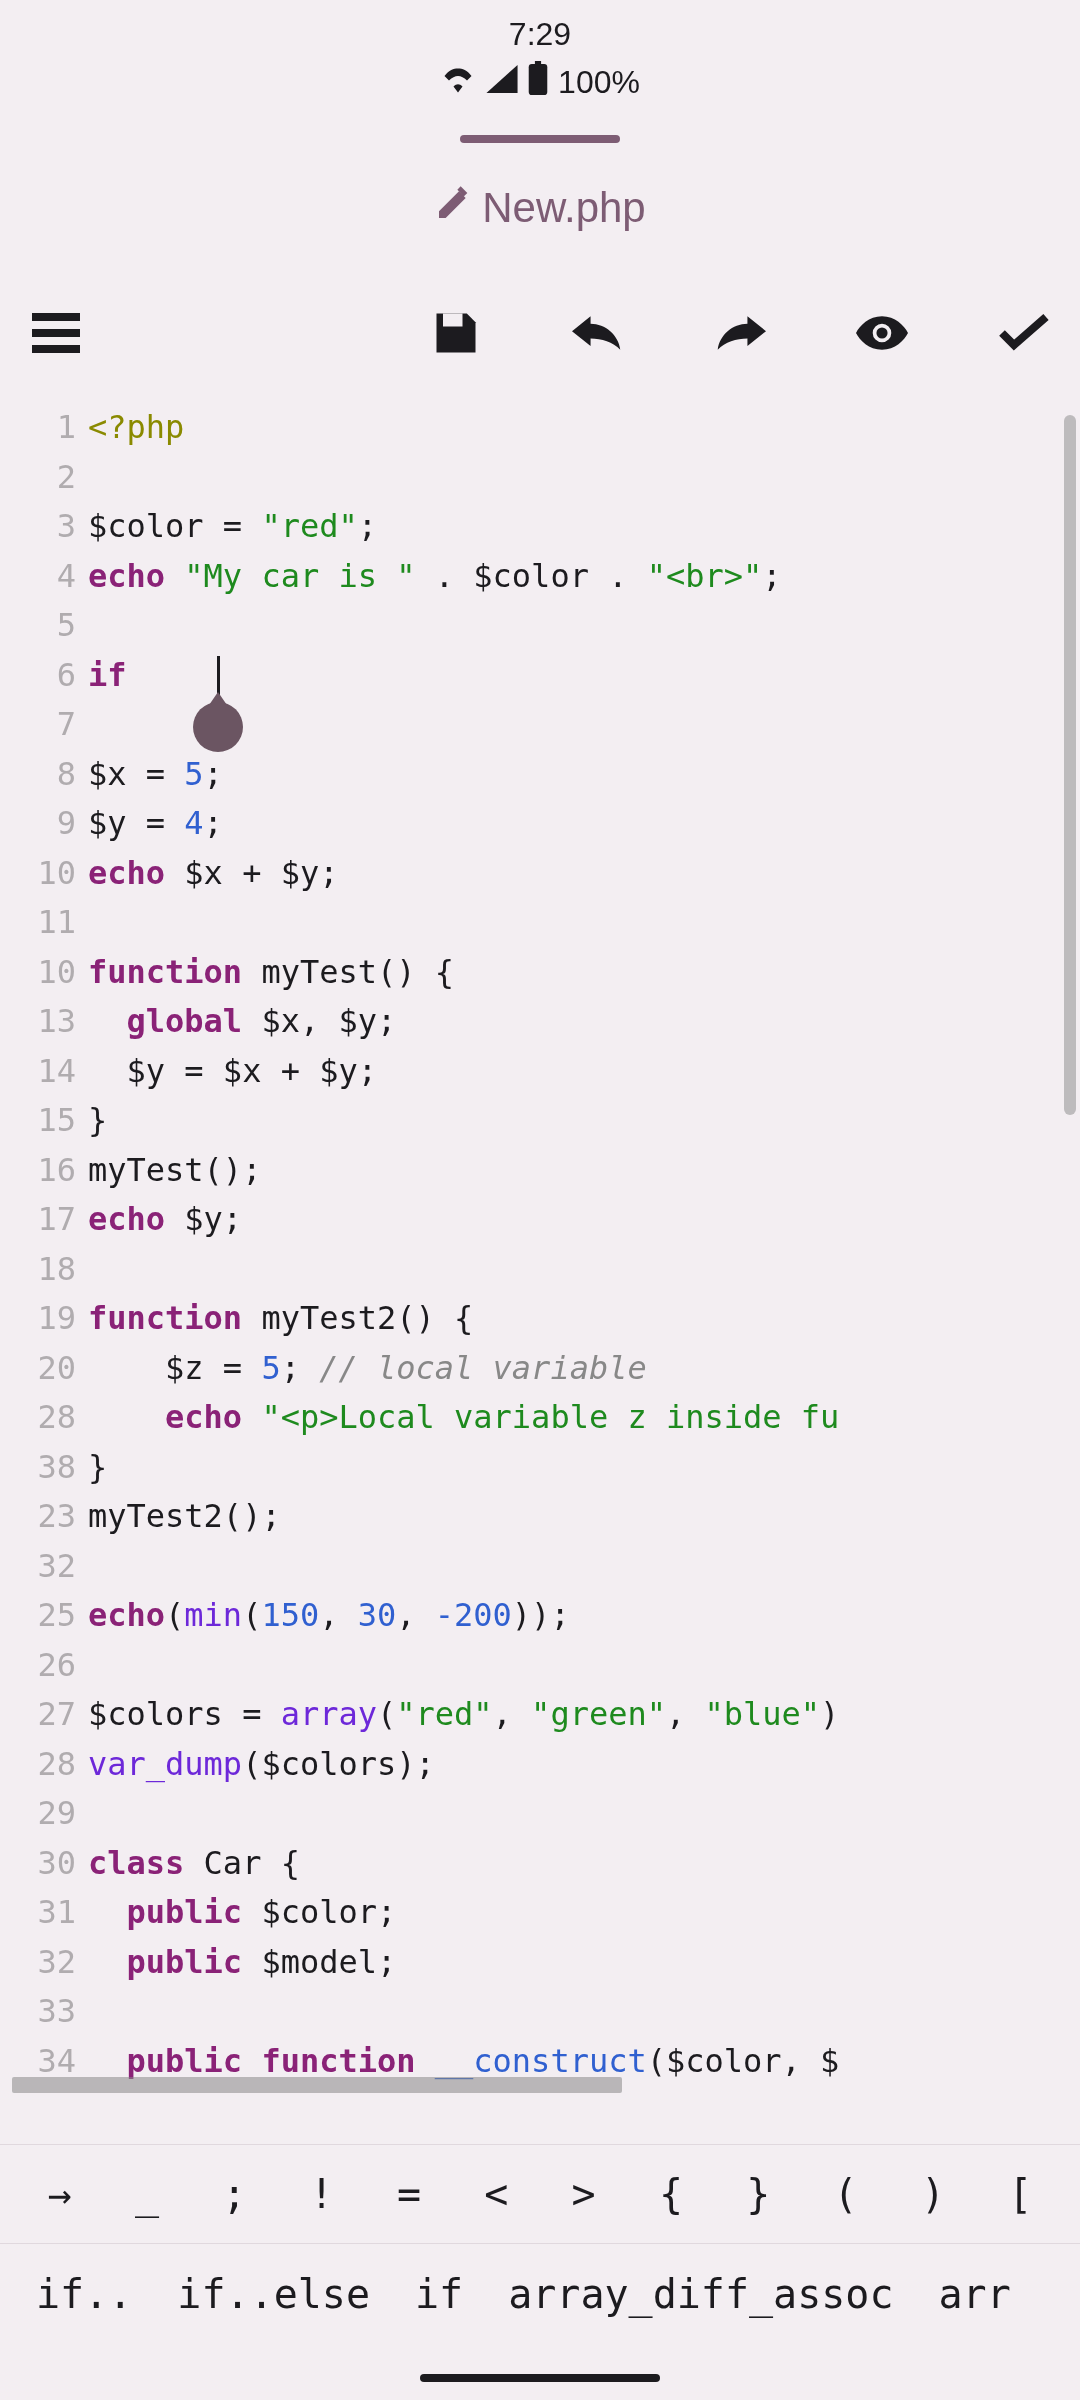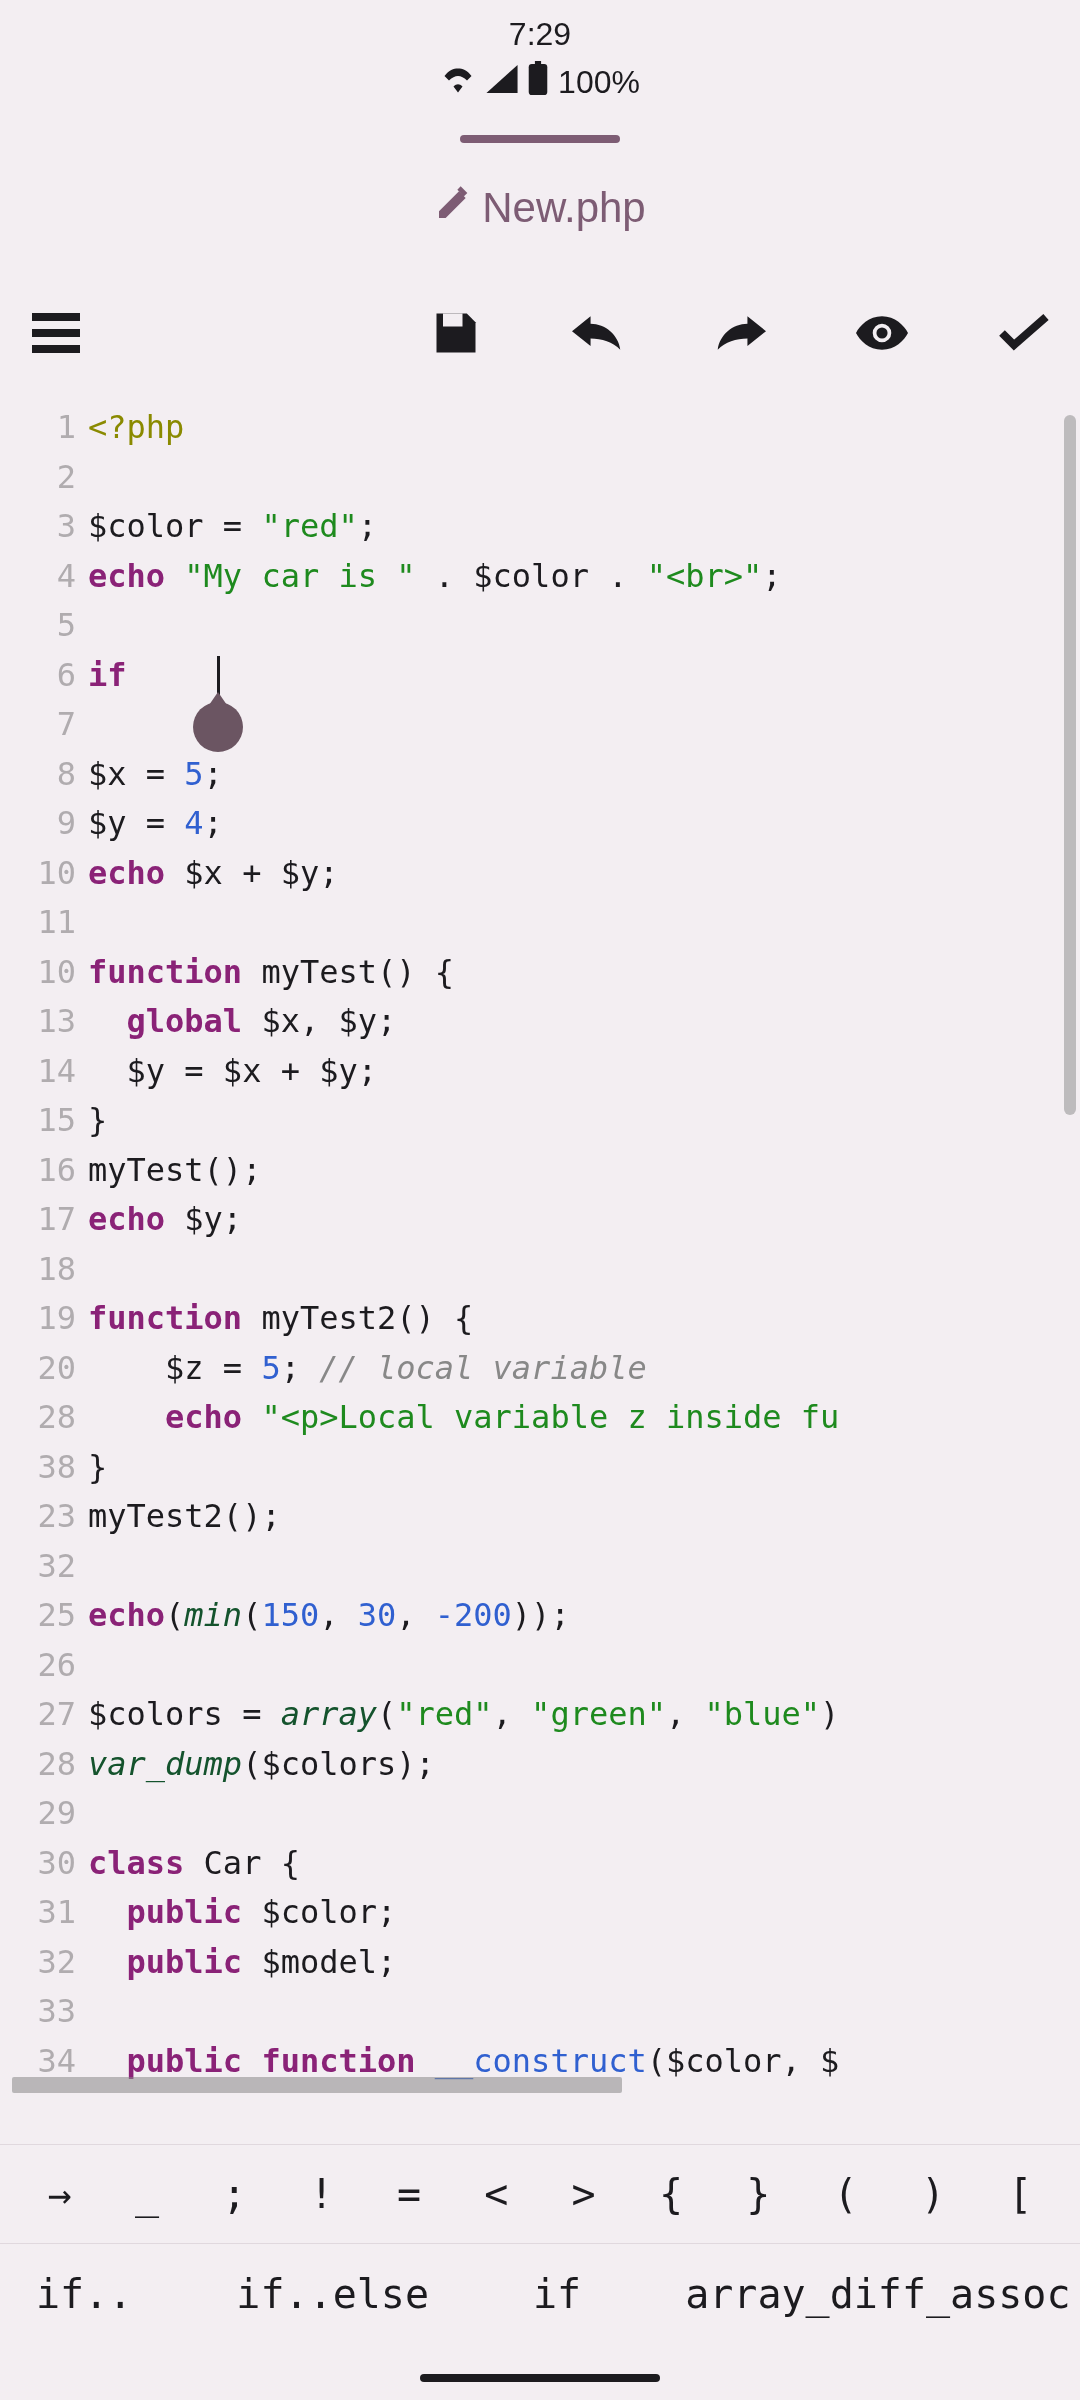--- a/index.html
+++ b/index.html
@@ -51,21 +51,21 @@
   .tk-tag { color: #8a8a00; }
   .tk-var { color: #1c1b1f; }
   .tk-op  { color: #1c1b1f; }
   .tk-str { color: #1e8a1e; }
   .tk-num { color: #3060d0; }
   .tk-kw  { color: #8a2277; font-weight: 600; }
   .tk-fn  { color: #1c1b1f; }
   .tk-name{ color: #3060d0; }
   .tk-cmt { color: #888; font-style: italic; }
   .tk-pun { color: #1c1b1f; }
-  .tk-builtin { color: #14532d; font-style: italic; }
+  .tk-builtin { color: #6d28d9; }
   .caret {
     position: absolute; width: 3px; height: 46px; background: #1c1b1f;
     left: 217px; top: 253px;
   }
   .caret-drop {
     position: absolute;
     left: 193px; top: 299px;
     width: 50px; height: 50px;
     background: #6b5562;
     border-radius: 50% 50% 50% 50%;
@@ -93,21 +93,21 @@
     border-top: 1px solid #e0d8de;
     border-bottom: 1px solid #e0d8de;
     padding: 0 16px;
   }
   .sym-row span { flex:1; text-align:center; }
   .sugg-row {
     position:absolute; bottom: 56px; left:0; right:0;
     height: 100px;
     display:flex; align-items:center;
     font-family: monospace; font-size: 40px; color:#1c1b1f;
-    gap: 104px; padding: 0 36px; overflow:hidden; white-space:nowrap;
+    gap: 45px; padding: 0 36px; overflow:hidden; white-space:nowrap;
   }
   .nav-handle {
     position:absolute; bottom: 18px; left:50%; transform:translateX(-50%);
     width: 240px; height: 8px; background:#1c1b1f; border-radius:4px;
   }
 </style>
 </head>
 <body>
 
 <div class="status-bar">

